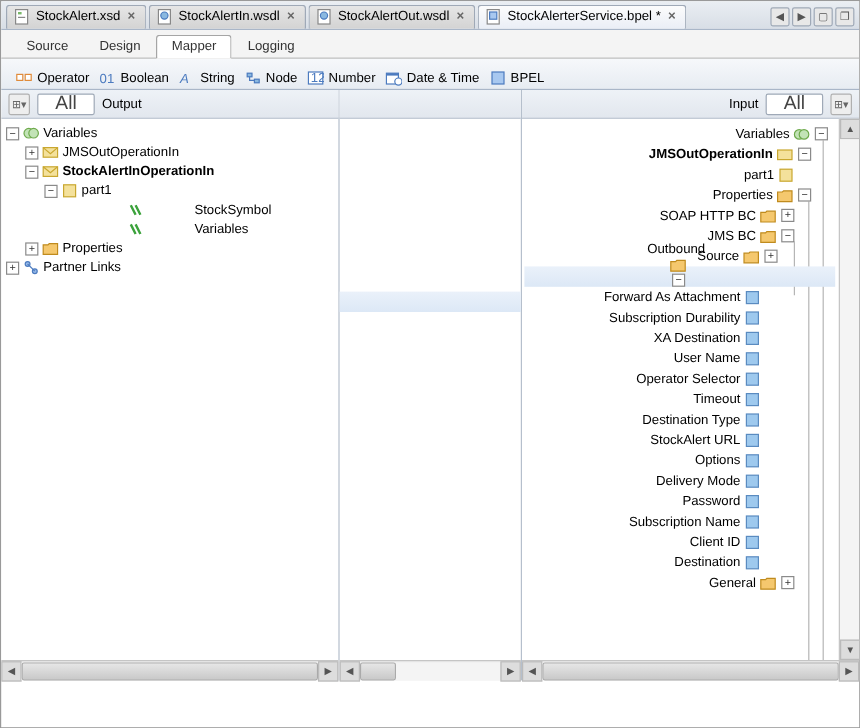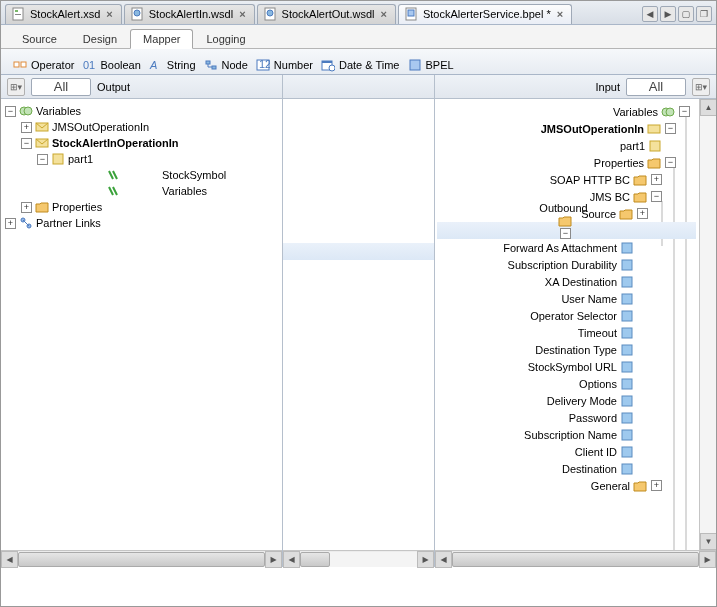--- a/index.html
+++ b/index.html
@@ -19,21 +19,21 @@
 .view { padding: 3px 12px; border: 1px solid transparent; border-bottom: none; cursor: pointer; color: #333; }
 .view.sel { background: #fff; border: 1px solid #a5a5a5; border-bottom: 1px solid #fff; border-top-left-radius: 3px; border-top-right-radius: 3px; margin-bottom: -1px; }
 
 
 .toolbar { display: flex; align-items: flex-end; background: linear-gradient(#f6f8fb,#e7ecf2); border-bottom: 1px solid #a9b6c8; height: 26px; padding: 0 8px; }
 .tbtn { display: flex; align-items: center; gap: 4px; cursor: pointer; padding: 2px 4px; }
 .tool-icon { width: 14px; height: 14px; display: inline-block; }
 
 
 .filter-bar { display: flex; align-items: center; background: linear-gradient(#eef2f7,#e2e7ee); border-bottom: 1px solid #b5bfcc; height: 24px; padding: 0 6px; gap: 6px; }
-.dropdown { width: 60px; height: 18px; background: #fff; border: 1px solid #9fa9b7; border-radius: 2px; display: flex; align-items: center; justify-content: center; cursor: pointer; font-size: 13px; color: #444; }
+.dropdown { width: 48px; height: 18px; background: #fff; border: 1px solid #9fa9b7; border-radius: 2px; display: flex; align-items: center; justify-content: center; cursor: pointer; font-size: 16px; color: #444; }
 .ctx-btn { width: 18px; height: 18px; border: 1px solid #b0b0b0; background: #eee; border-radius: 2px; cursor: pointer; display:flex; align-items:center; justify-content:center; color:#666; font-size:9px; }
 
 
 .main { display: flex; height: 492px; background: #fff; }
 .col { position: relative; }
 .col-left { width: 282px; border-right: 1px solid #b5bfcc; display: flex; flex-direction: column; }
 .col-mid { width: 152px; border-right: 1px solid #b5bfcc; }
 .col-right { flex: 1; display: flex; flex-direction: column; }
 
 
@@ -465,21 +465,21 @@
             <svg viewBox="0 0 14 14" width="14" height="14">
               <rect x="2" y="2" width="10" height="10" class="leaf-ico"></rect>
             </svg>
           </span>
           <span class="stick"></span>
           <span class="stick"></span>
           <span class="stick"></span>
           <span class="stick"></span>
         </div>
       <div class="rtree-node">
-          <span class="rlabel">StockSymbol URL</span>
+          <span class="rlabel">StockAlert URL</span>
           <span class="ico">
             <svg viewBox="0 0 14 14" width="14" height="14">
               <rect x="2" y="2" width="10" height="10" class="leaf-ico"></rect>
             </svg>
           </span>
           <span class="stick"></span>
           <span class="stick"></span>
           <span class="stick"></span>
           <span class="stick"></span>
         </div>

